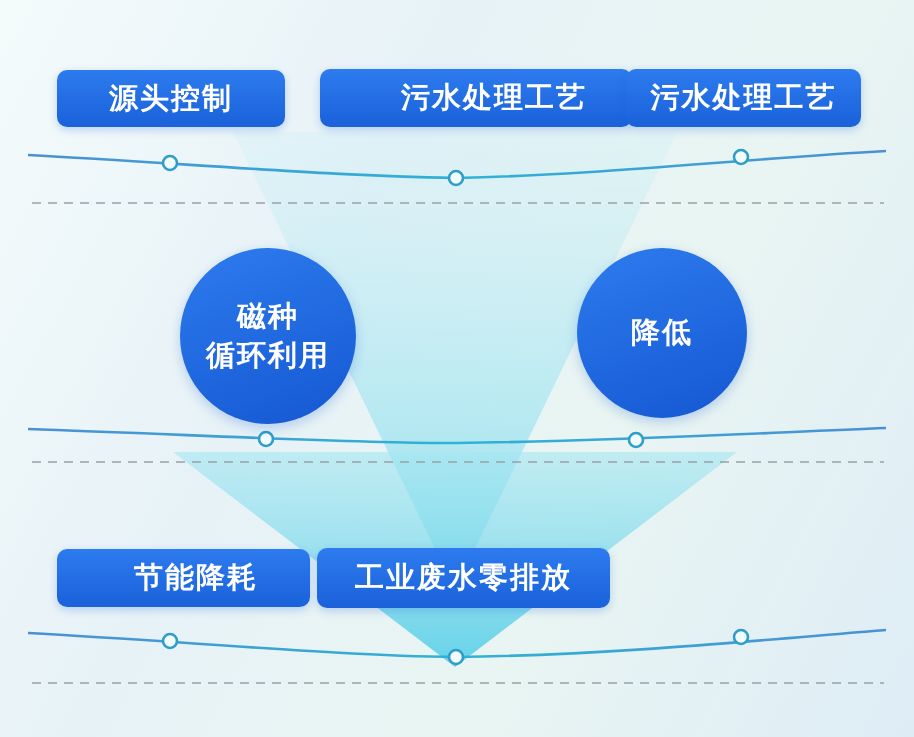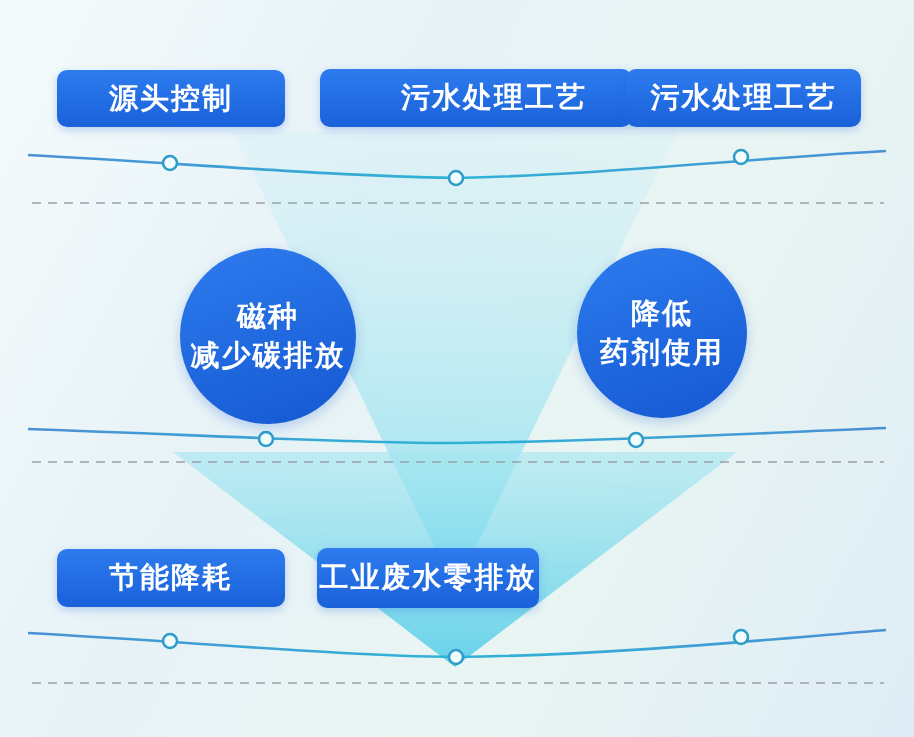--- a/index.html
+++ b/index.html
@@ -37,22 +37,22 @@
     line-height:1.35;
     text-align:center;
     letter-spacing:2px;
     box-shadow:0 4px 12px rgba(21,88,210,0.25);
   }
   .pill-top-1{left:57px;top:70px;width:228px;height:57px;}
   .pill-top-2{left:320px;top:69px;width:276px;height:58px;padding-left:36px;}
   .pill-top-3{left:626px;top:69px;width:235px;height:58px;}
   .circle-1{left:180px;top:248px;width:176px;height:176px;}
   .circle-2{left:577px;top:248px;width:170px;height:170px;}
-  .pill-bot-1{left:57px;top:549px;width:228px;height:58px;}
-  .pill-bot-2{left:317px;top:548px;width:222px;height:60px;}
+  .pill-bot-1{left:57px;top:549px;width:228px;height:58px;padding-left:25px;}
+  .pill-bot-2{left:317px;top:548px;width:293px;height:60px;}
   .pill-bot-3{left:625px;top:549px;width:237px;height:58px;}
 </style>
 </head>
 <body>
 
 <div class="stage">
 
   <svg class="bg-svg" viewBox="0 0 914 737">
     <defs>
       <linearGradient id="gradBody" x1="0" y1="0" x2="0" y2="1">
@@ -88,25 +88,24 @@
     <circle cx="266" cy="439" r="7" fill="#f2fbfd" stroke="#2e9ec9" stroke-width="2.6"></circle>
     <circle cx="636" cy="440" r="7" fill="#f2fbfd" stroke="#2e9ec9" stroke-width="2.6"></circle>
 
     <circle cx="170" cy="641" r="7" fill="#f2fbfd" stroke="#2e9ec9" stroke-width="2.6"></circle>
     <circle cx="456" cy="657" r="7" fill="#f2fbfd" stroke="#2e9ec9" stroke-width="2.6"></circle>
     <circle cx="741" cy="637" r="7" fill="#f2fbfd" stroke="#2e9ec9" stroke-width="2.6"></circle>
   </svg>
 
   <div class="big-circle circle-1">
     <span>磁种</span>
-    <span>减少碳排放</span>
+    <span>循环利用</span>
   </div>
   <div class="big-circle circle-2">
     <span>降低</span>
-    <span>药剂使用</span>
   </div>
 
   <div class="pill pill-top-1">源头控制</div>
   <div class="pill pill-top-2">污水处理工艺</div>
   <div class="pill pill-top-3">污水处理工艺</div>
 
   <div class="pill pill-bot-1">节能降耗</div>
   <div class="pill pill-bot-2">工业废水零排放</div>
 
 </div>

